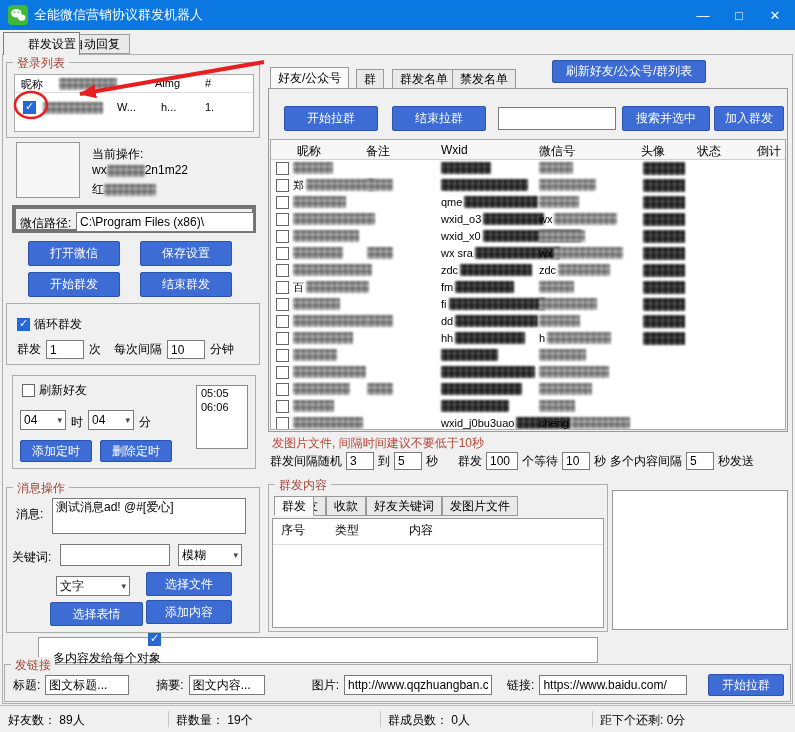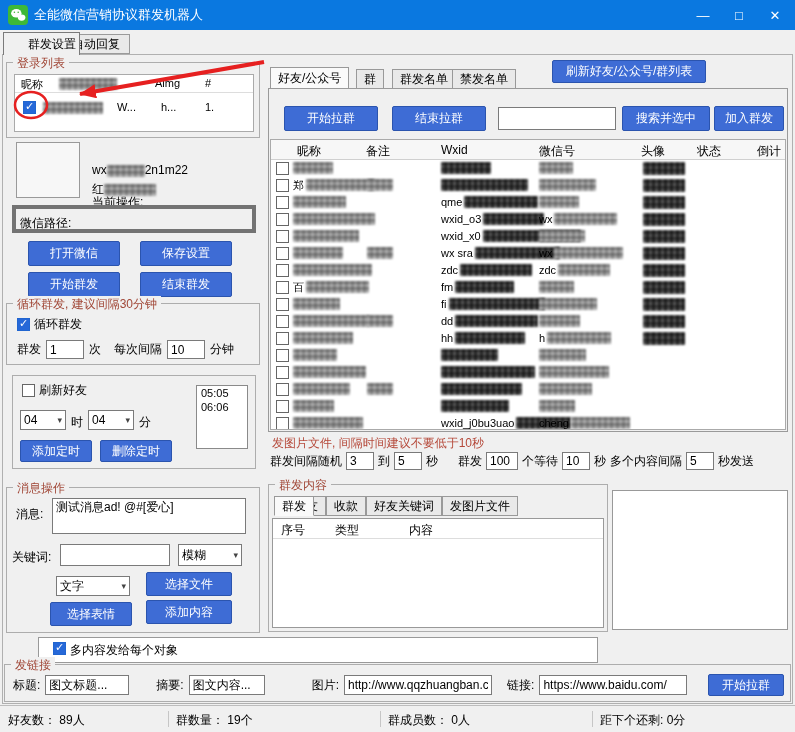--- a/index.html
+++ b/index.html
@@ -90,39 +90,39 @@
   <div>
     <span class="cb on" style="position:absolute;left:8px;top:26px;"></span>
     <span class="blur" style="position:absolute;left:28px;top:27px;width:60px;"></span>
     <span class="lbl frag" style="left:102px;top:26px;">W...</span>
     <span class="lbl frag" style="left:146px;top:26px;">h...</span>
     <span class="lbl frag" style="left:190px;top:26px;">1.</span>
   </div>
 </div>
 
 <div style="position:absolute;left:16px;top:142px;width:64px;height:56px;background:#f7f7f7;border:1px solid #999;"></div>
-<span class="lbl" style="left:92px;top:146px;margin-top:48px;">当前操作:</span>
+<span class="lbl" style="left:92px;top:146px;">当前操作:</span>
 <div style="position:absolute;left:92px;top:163px;white-space:nowrap;">
   <span>wx</span><span class="blur" style="width:38px;"></span><span>2n1m22</span>
 </div>
 <div style="position:absolute;left:92px;top:181px;white-space:nowrap;">
   <span>红</span><span class="blur" style="width:52px;"></span>
 </div>
 
 <div style="position:absolute;left:12px;top:205px;width:244px;height:28px;border:4px solid #737373;">
   <span class="lbl" style="left:4px;top:6px;">微信路径:</span>
+  <input class="inp" style="left: 60px; top: 3px; width: 178px; height: 20px;" value="C:\Program Files (x86)\">
 </div>
 
 <div class="btn" style="left:28px;top:241px;width:92px;height:25px;">打开微信</div>
 <div class="btn" style="left:140px;top:241px;width:92px;height:25px;">保存设置</div>
 <div class="btn" style="left:28px;top:272px;width:92px;height:25px;">开始群发</div>
 <div class="btn" style="left:140px;top:272px;width:92px;height:25px;">结束群发</div>
 
 <div class="gb" style="left:6px;top:303px;width:254px;height:62px;">
-  <span class="gtitle">循环群发, 建议间隔30分钟</span>
   <div style="position:absolute;left:10px;top:12px;display:flex;align-items:center;gap:4px;">
     <span class="cb on"></span>
     <span>循环群发</span>
   </div>
   <div style="position:absolute;left:10px;top:36px;display:flex;align-items:center;gap:5px;">
     <span>群发</span>
     <input class="inp" style="position: static; width: 38px; height: 19px;" value="1">
     <span>次</span>
     <span style="margin-left:8px;">每次间隔</span>
     <input class="inp" style="position: static; width: 38px; height: 19px;" value="10">
@@ -161,21 +161,21 @@
 <input class="inp" style="left: 60px; top: 544px; width: 110px; height: 22px;" value="">
 <div class="sel" style="left:178px;top:544px;width:64px;height:22px;">
   <span>模糊</span>
     <span class="car">▾</span>
 </div>
 <div class="sel" style="left:56px;top:576px;width:74px;">
   <span>文字</span>
     <span class="car">▾</span>
 </div>
 <div class="btn" style="left:146px;top:572px;width:86px;height:24px;">选择文件</div>
-<div class="btn" style="left:50px;top:602px;width:82px;height:24px;">选择表情</div>
+<div class="btn" style="left:50px;top:602px;width:93px;height:24px;">选择表情</div>
 <div class="btn" style="left:146px;top:600px;width:86px;height:24px;">添加内容</div>
 
 <div class="stab sel" style="position:absolute;left:270px;top:67px;height:22px;">好友/公众号</div>
 <div class="stab" style="position:absolute;left:356px;top:69px;">群</div>
 <div class="stab" style="position:absolute;left:392px;top:69px;">群发名单</div>
 <div class="stab" style="position:absolute;left:452px;top:69px;">禁发名单</div>
 <div class="btn" style="left:552px;top:60px;width:154px;height:23px;">刷新好友/公众号/群列表</div>
 
 <div style="position:absolute;left:268px;top:88px;width:520px;height:344px;border:1px solid #9a9a9a;background:#f0f0f0;"></div>
 <div class="btn" style="left:284px;top:106px;width:94px;height:25px;">开始拉群</div>
@@ -452,30 +452,30 @@
   <span class="gtitle">群发内容</span>
 </div>
 <div style="position:absolute;left:274px;top:496px;display:flex;">
   <div class="stab sel">群发</div>
   <div class="stab">加好友</div>
   <div class="stab">收款</div>
   <div class="stab">好友关键词</div>
   <div class="stab">发图片文件</div>
 </div>
 <div style="position:absolute;left:272px;top:518px;width:332px;height:110px;background:#fff;border:1px solid #999;">
-  <div style="position:relative;height:20px;border-bottom:1px solid #ddd;text-decoration:underline;">
+  <div style="position:relative;height:26px;border-bottom:1px solid #ddd;text-decoration:underline;">
     <span class="hcell" style="left:8px;">序号</span>
     <span class="hcell" style="left:62px;">类型</span>
     <span class="hcell" style="left:136px;">内容</span>
   </div>
 </div>
 <div style="position:absolute;left:612px;top:490px;width:176px;height:140px;background:#fff;border:1px solid #999;"></div>
 
 <div style="position:absolute;left:38px;top:637px;width:560px;height:26px;background:#fff;border:1px solid #999;display:flex;align-items:center;">
-  <span style="display:inline-flex;align-items:flex-start;gap:4px;margin-left:14px;">
+  <span style="display:inline-flex;align-items:flex-end;gap:4px;margin-left:14px;flex-direction:column;">
     <span class="cb on"></span>
     <span>多内容发给每个对象</span>
   </span>
 </div>
 
 <div class="gb" style="left:4px;top:664px;width:787px;height:38px;">
   <span class="gtitle">发链接</span>
   <div style="position:absolute;left:8px;top:9px;right:6px;display:flex;align-items:center;gap:5px;white-space:nowrap;">
     <span>标题:</span>
     <input class="inp" style="position: static; width: 84px; height: 20px;" value="图文标题...">

